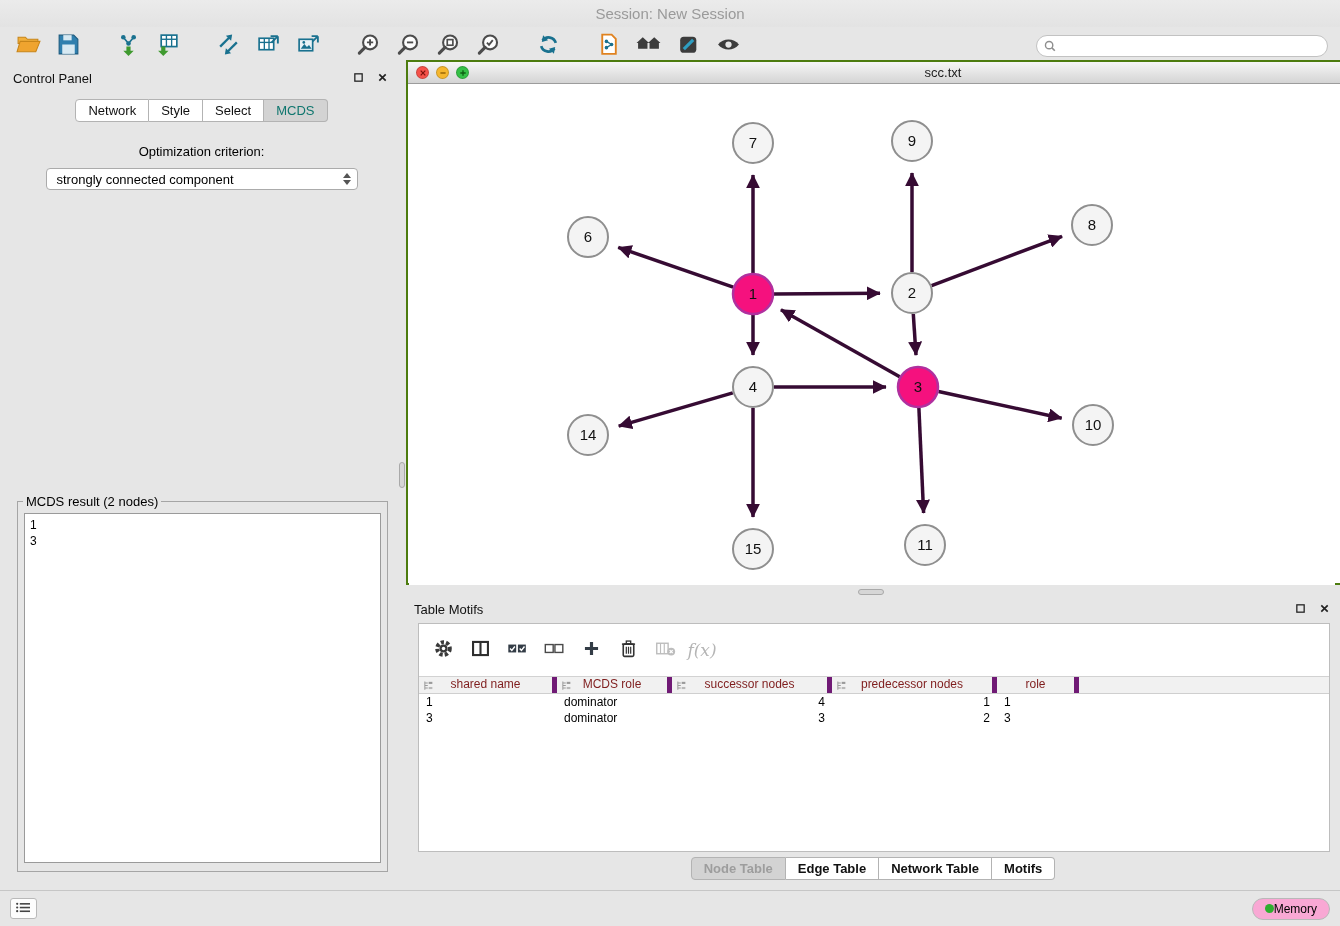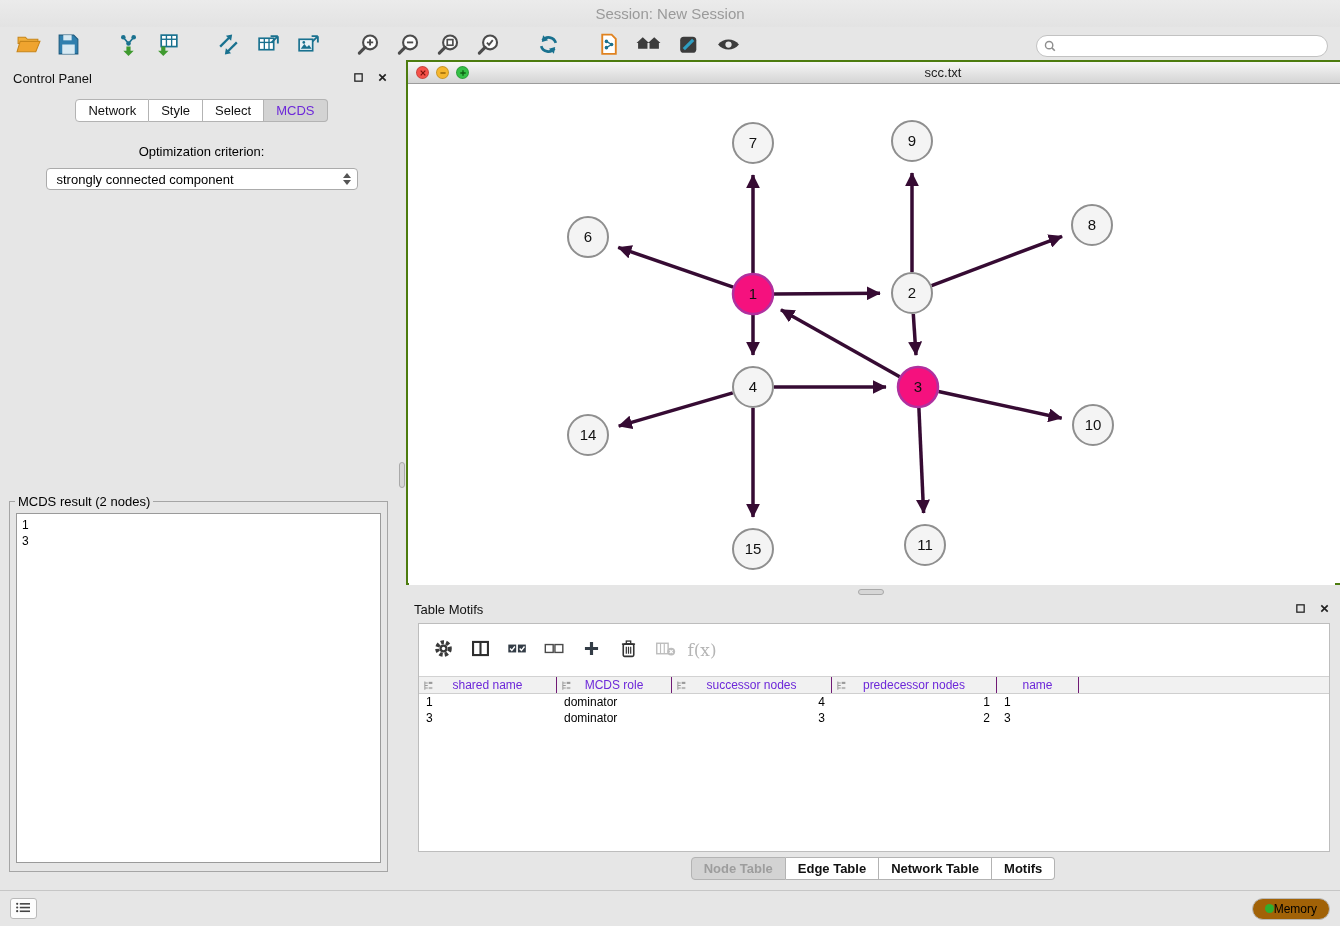--- a/index.html
+++ b/index.html
@@ -24,37 +24,37 @@
   .panel-header{height:24px;display:flex;align-items:center;padding:0 8px;font-size:13px;color:#111}
   .panel-header .spacer{flex:1}
   .win-btn{width:16px;height:16px;display:flex;align-items:center;justify-content:center;background:none;border:none;cursor:pointer;margin-left:8px}
   .win-btn svg{width:11px;height:11px}
 
   
   .seg-tabs{display:flex;justify-content:center}
   .seg{font-size:13px;padding:3px 12px;background:#fff;border:1px solid #b3b3b3;border-left:none;color:#111;cursor:pointer;line-height:15px}
   .seg:first-child{border-left:1px solid #b3b3b3;border-radius:4px 0 0 4px}
   .seg:last-child{border-radius:0 4px 4px 0}
-  .seg.active{background:#d3d3d3;color:#6d28d9}
+  .seg.active{background:#d3d3d3;color:#0f766e}
   .seg.bold{font-weight:bold}
   .seg.bold.active{color:#9d9d9d}
 
   
   .control-panel{position:absolute;left:5px;top:66px;width:393px;height:818px}
   .control-panel .seg-tabs{margin-top:9px}
   .opt-label{text-align:center;margin-top:22px;font-size:13px}
   .dropdown{position:relative;margin:9px auto 0;width:312px;height:22px;background:#fff;border:1px solid #ababab;border-radius:4px;
     font-size:13px;display:flex;align-items:center;padding:0 20px 0 10px;cursor:pointer}
   .dd-arrows{position:absolute;right:6px;top:4px;display:flex;flex-direction:column;gap:2px}
   .dd-arrows i{display:block;width:0;height:0;border-left:4px solid transparent;border-right:4px solid transparent}
   .dd-arrows .up{border-bottom:5px solid #555}
   .dd-arrows .down{border-top:5px solid #555}
   .btn-row{display:flex;justify-content:center;gap:16px;margin-top:13px}
   .mac-btn{font-size:13px;padding:3px 14px;background:linear-gradient(#ffffff,#f0f0f0);border:1px solid #b3b3b3;border-radius:4px;cursor:pointer}
-  .result-group{position:absolute;left:4px;right:10px;top:428px;height:378px;border:1px solid #a5a5a5}
+  .result-group{position:absolute;left:12px;right:10px;top:428px;height:378px;border:1px solid #a5a5a5}
   .result-group legend{font-size:13px;margin-left:5px;padding:0 3px}
   .result-list{position:absolute;top:4px;left:6px;right:6px;bottom:8px;background:#fff;border:1px solid #9a9a9a;font-size:12px;padding:3px 5px;overflow:auto}
   .result-item{line-height:16px}
 
   
   .network-window{position:absolute;left:406px;top:60px;width:1074px;height:525px;background:#fff;border:2px solid #4d7c0f}
   .net-titlebar{position:relative;height:22px;background:linear-gradient(#f6f6f6,#d4d4d4);border-bottom:1px solid #9c9c9c;
     text-align:center;font-size:13px;line-height:22px;color:#1c1c1c}
   .traffic{position:absolute;left:8px;top:4px;display:flex;gap:7px}
   .light{width:13px;height:13px;border-radius:50%;display:flex;align-items:center;justify-content:center;cursor:pointer;border:1px solid rgba(0,0,0,.18);padding:0}
@@ -69,35 +69,35 @@
   .v-handle{position:absolute;left:399px;top:462px;width:6px;height:26px;background:#d6d6d6;border:1px solid #a9a9a9;border-radius:3px;cursor:col-resize}
   .h-handle{position:absolute;left:858px;top:589px;width:26px;height:6px;background:#d6d6d6;border:1px solid #a9a9a9;border-radius:3px;cursor:row-resize}
 
   
   .table-panel{position:absolute;left:406px;top:597px;width:934px;height:287px}
   .tp-body{position:absolute;top:26px;left:12px;right:10px;bottom:32px;background:#fff;border:1px solid #bdbdbd;overflow:hidden}
   .tp-toolbar{height:52px;display:flex;align-items:center;gap:9px;padding:0 10px}
   .tp-icon{width:28px;height:26px;background:none;border:none;display:flex;align-items:center;justify-content:center;cursor:pointer}
   .tp-icon svg{width:21px;height:21px}
   .tp-icon.disabled{cursor:default}
-  .fx{font-family:"DejaVu Serif",serif;font-size:17px;color:#b5b5b5}
+  .fx{font-family:"DejaVu Serif",serif;font-style:italic;font-size:17px;color:#b5b5b5}
   .tbl-header{display:flex;height:18px;background:#f1f1f1;border-top:1px solid #d2d2d2;border-bottom:1px solid #cfcfcf;font-size:12px}
-  .th{position:relative;display:flex;align-items:center;justify-content:center;border-right:1px solid #701a75;color:#6d28d9}
+  .th{position:relative;display:flex;justify-content:center;border-right:5px solid #701a75;color:#7f1d1d}
   .th .sort-icon{position:absolute;left:4px;top:3px;width:11px;height:11px}
   .c0{width:138px}.c1{width:115px}.c2{width:160px}.c3{width:165px}.c4{width:82px}
   .tbl-row{display:flex;height:16px;font-size:12px;align-items:center;background:#fff}
   .td{padding:0 7px;white-space:nowrap;overflow:hidden}
   .td.right{text-align:right}
   .tp-tabs{position:absolute;left:0;right:0;bottom:4px;display:flex;justify-content:center}
 
   
   .status-bar{position:absolute;left:0;right:0;bottom:0;height:36px;border-top:1px solid #c6c6c6;display:flex;align-items:center;padding:0 10px;background:#e6e6e6}
   .status-left-btn{width:27px;height:21px;border:1px solid #b9b9b9;background:#fdfdfd;border-radius:3px;display:flex;align-items:center;justify-content:center;cursor:pointer}
   .status-left-btn svg{width:17px;height:13px}
-  .memory-btn{margin-left:auto;display:flex;align-items:center;border:1px solid #b9b9b9;background:#a16207;border-radius:11px;padding:2px 12px;height:22px;font-size:12px;cursor:pointer}
+  .memory-btn{margin-left:auto;display:flex;align-items:center;border:1px solid #b9b9b9;background:#f9a8d4;border-radius:11px;padding:2px 12px;height:22px;font-size:12px;cursor:pointer}
   .mem-dot{width:9px;height:9px;border-radius:50%;background:#2fae2f}
 </style>
 </head>
 <body>
 
 <div id="app">
 
   <div class="titlebar">
     <span>Session: New Session</span>
   </div>
@@ -489,21 +489,21 @@
         </div>
         <div class="th c3">
           <span class="sort-icon"><svg viewBox="0 0 12 12">
                 <path d="M2 1.5 v9 M2 3.2 h3.2 M2 6 h3.2 M2 8.8 h3.2" stroke="#9a9a9a" stroke-width="1.1" fill="none"></path>
                 <rect x="6.2" y="2" width="4" height="2.3" fill="#9a9a9a"></rect>
                 <rect x="6.2" y="7.6" width="4" height="2.3" fill="#b9b9b9"></rect>
               </svg></span>
           <span>predecessor nodes</span>
         </div>
         <div class="th c4">
-          <span>name</span>
+          <span>role</span>
         </div>
       </div>
 
       <div class="tbl-row">
         <div class="td c0">1</div>
         <div class="td c1">dominator</div>
         <div class="td c2 right">4</div>
         <div class="td c3 right">1</div>
         <div class="td c4">1</div>
       </div>

